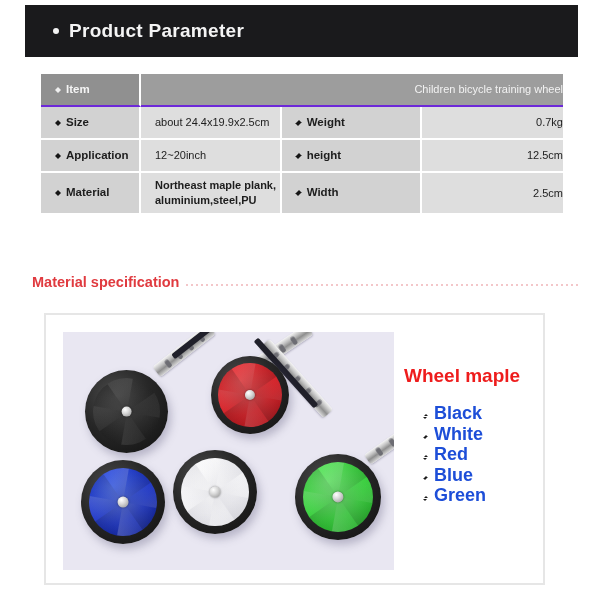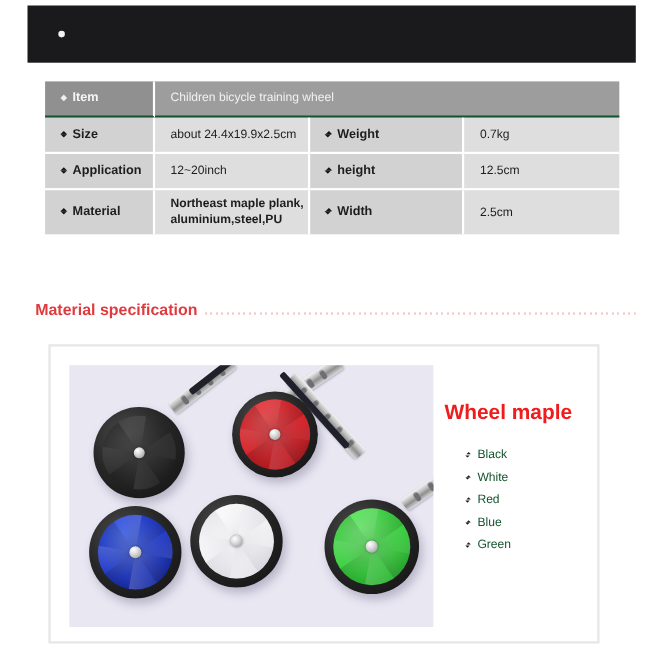--- a/index.html
+++ b/index.html
@@ -63,41 +63,41 @@
     font-size: 11px;
     color: #1d1d1d;
     background: #dedede;
     border-bottom: 2px solid #ffffff;
     border-right: 2px solid #ffffff;
     height: 33px;
     line-height: 1.35;
     box-sizing: border-box;
   }
   .param-table tr:last-child td { border-bottom: none; }
-  .param-table td.last-col { border-right: none; }
+  .param-table td.last-col { border-right: none; text-align: right; }
 
   td.label-cell {
     background: #d2d2d2;
     font-weight: bold;
     font-size: 11.5px;
     white-space: nowrap;
   }
   td.value-cell {
     background: #dedede;
   }
   
   tr.row-item td.label-cell {
     background: #909090;
     color: #f5f5f5;
   }
   tr.row-item td.value-cell {
     background: #9d9d9d;
     color: #f2f2f2;
   }
-  tr.row-item td { border-bottom: 2px solid #14532d; }
+  tr.row-item td { border-bottom: 2px solid #6d28d9; }
 
   .diamond {
     display: inline-block;
     width: 0; height: 0;
     border: 3.2px solid transparent;
     border-bottom-color: #161616;
     position: relative;
     top: -3px;
     margin-right: 5px;
   }
@@ -236,24 +236,25 @@
   }
   .color-list {
     position: absolute;
     left: 424px;
     top: 403px;
     list-style: none;
     margin: 0;
     padding: 0;
   }
   .color-list li {
-    font-size: 11px;
-    color: #14532d;
+    font-size: 18px;
+    color: #1d4ed8;
     line-height: 20.5px;
     white-space: nowrap;
+    font-weight: bold;
   }
   .bullet-diamond {
     display: inline-block;
     width: 0; height: 0;
     border: 2.6px solid transparent;
     border-bottom-color: #1b1b1b;
     position: relative;
     top: -3px;
     margin-right: 6px;
   }
@@ -266,20 +267,21 @@
     border: 2.6px solid transparent;
     border-top-color: #1b1b1b;
   }
 </style>
 </head>
 <body>
 
 <div class="header-bar">
   <div class="header-inner">
     <span class="header-bullet"></span>
+    <span class="header-title">Product Parameter</span>
   </div>
 </div>
 
 <table class="param-table">
   <tbody>
     <tr class="row-item">
       <td class="label-cell" style="width:100px">
         <span class="diamond"></span><span>Item</span>
       </td>
       <td class="value-cell last-col" colspan="3">Children bicycle training wheel</td>

